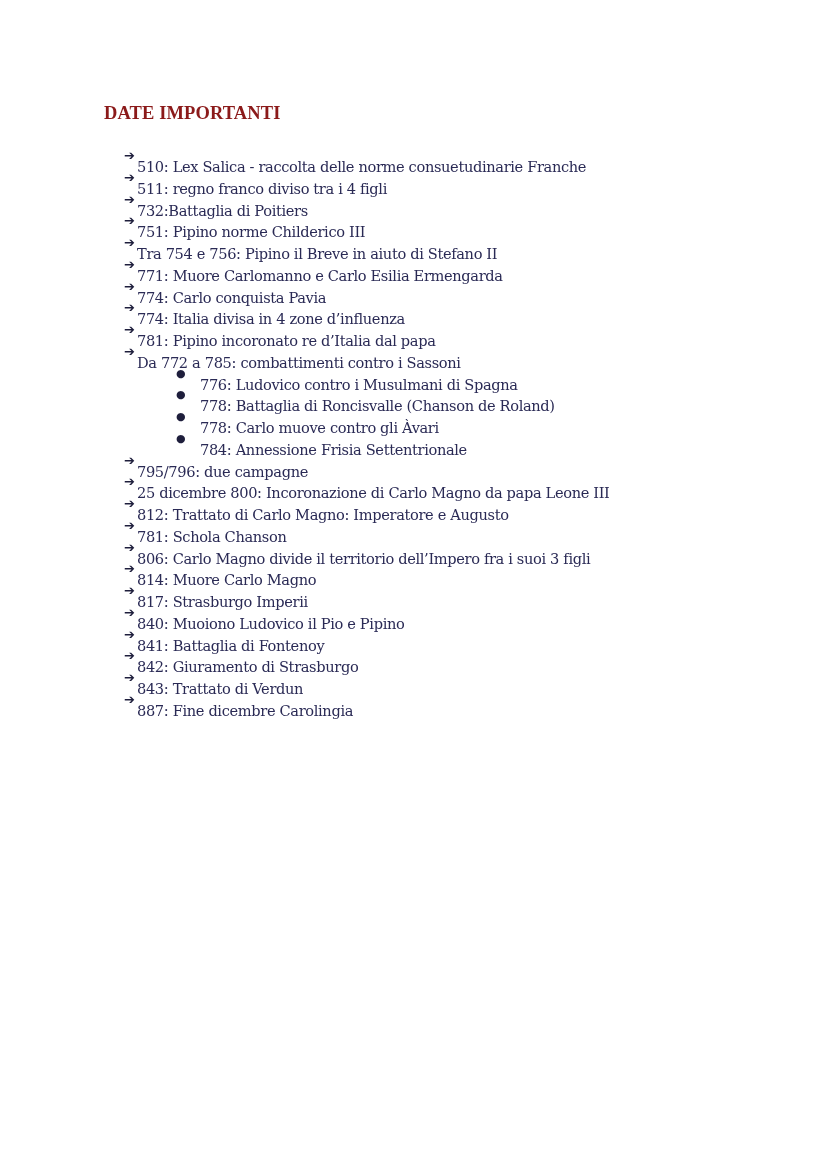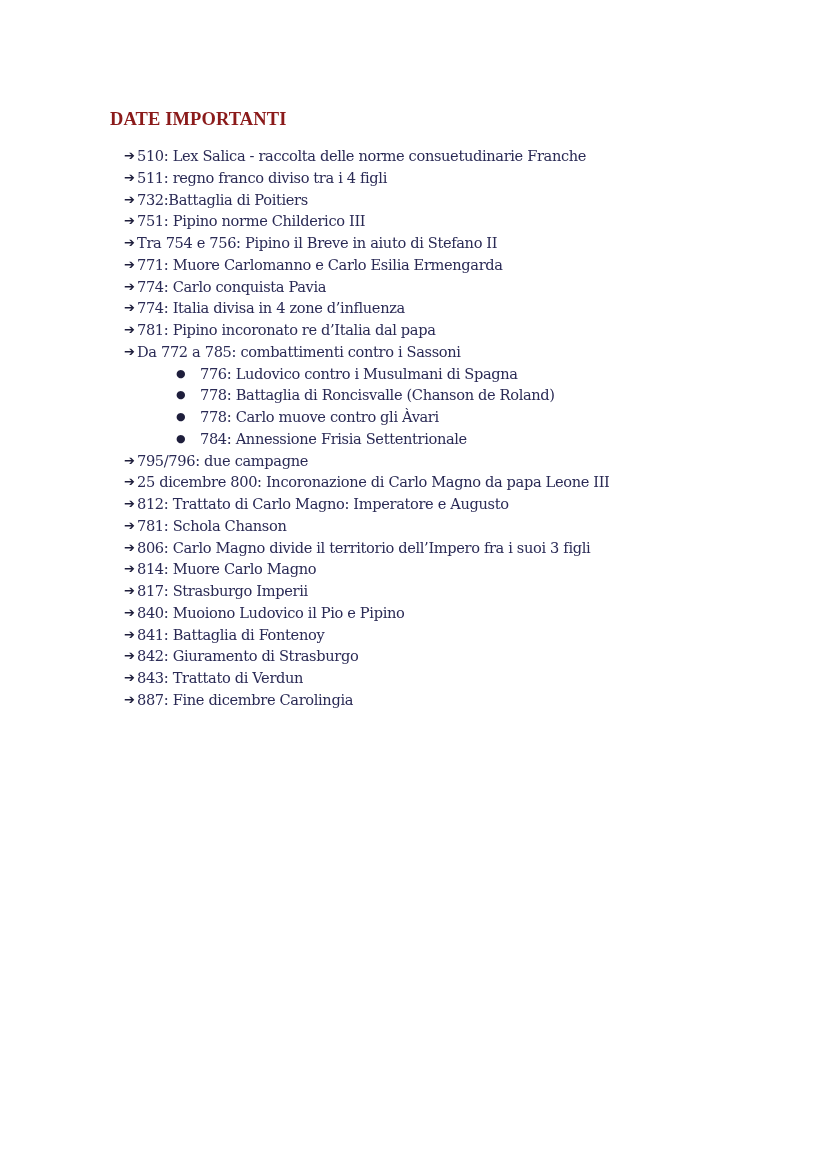--- a/index.html
+++ b/index.html
@@ -18,21 +18,21 @@
       position: absolute;
       left: 0;
       top: 0;
       width: 828px;
       height: 1169px;
     }
     .title {
       position: absolute;
       left: 100px;
       top: 99px;
-      margin: 10px;
+      margin: 4px;
       font-family: "Liberation Serif", serif;
       font-weight: bold;
       font-size: 18.5px;
       color: #8b1a1a;
       letter-spacing: 0.1px;
     }
     .list {
       position: absolute;
       left: 124px;
       top: 145px;
@@ -56,21 +56,21 @@
       font-family: "DejaVu Sans", sans-serif;
       font-weight: bold;
       font-size: 13px;
       color: #1e1e3c;
       margin-right: 0;
       vertical-align: top;
     }
     .item .text {
       position: absolute;
       left: 13px;
-      top: 0;
+      top: 11px;
     }
     .sub {
       padding-left: 52px;
     }
     .sub .bullet {
       display: inline-block;
       width: 10px;
       font-family: "DejaVu Sans", sans-serif;
       font-size: 11px;
       color: #1e1e3c;

